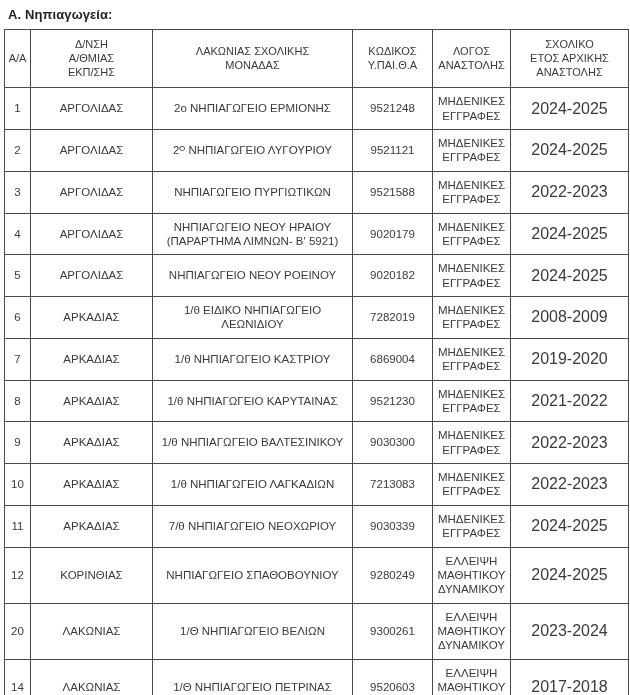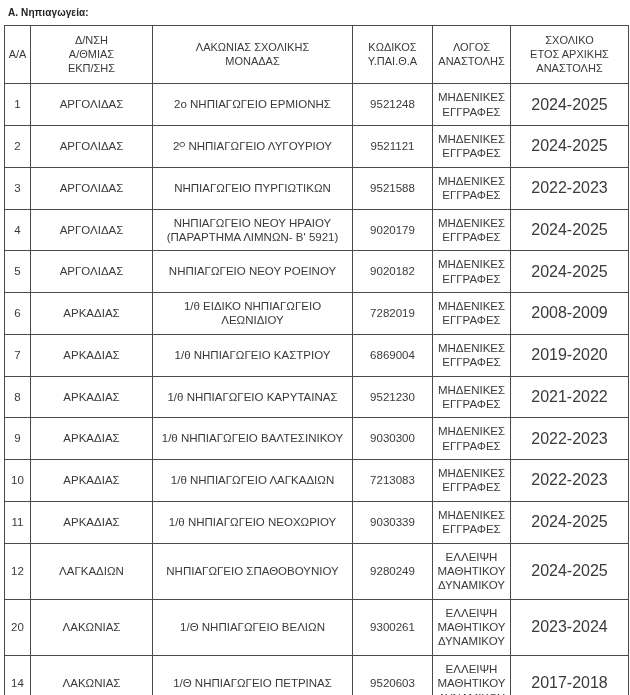--- a/index.html
+++ b/index.html
@@ -11,21 +11,21 @@
     font-family: "Liberation Sans", "DejaVu Sans", sans-serif;
     color: #333333;
   }
   .page {
     padding: 5px 0 0 4px;
     width: 630px;
     height: 695px;
     overflow: hidden;
   }
   .doc-title {
-    font-size: 10px;
+    font-size: 13px;
     font-weight: 600;
     color: #222222;
     margin: 2px 0 7px 4px;
     letter-spacing: 0.1px;
   }
   table.school-table {
     border-collapse: collapse;
     table-layout: fixed;
     width: 624px;
   }
@@ -172,29 +172,29 @@
           <td class="col-directorate">ΑΡΚΑΔΙΑΣ</td>
           <td class="col-school">1/θ ΝΗΠΙΑΓΩΓΕΙΟ ΛΑΓΚΑΔΙΩΝ</td>
           <td class="col-code">7213083</td>
           <td class="col-reason">ΜΗΔΕΝΙΚΕΣ
 ΕΓΓΡΑΦΕΣ</td>
           <td class="col-year">2022-2023</td>
         </tr>
         <tr>
           <td class="col-aa">11</td>
           <td class="col-directorate">ΑΡΚΑΔΙΑΣ</td>
-          <td class="col-school">1/θ ΝΗΠΙΑΓΩΓΕΙΟ ΝΕΟΧΩΡΙΟΥ</td>
+          <td class="col-school">7/θ ΝΗΠΙΑΓΩΓΕΙΟ ΝΕΟΧΩΡΙΟΥ</td>
           <td class="col-code">9030339</td>
           <td class="col-reason">ΜΗΔΕΝΙΚΕΣ
 ΕΓΓΡΑΦΕΣ</td>
           <td class="col-year">2024-2025</td>
         </tr>
         <tr>
           <td class="col-aa">12</td>
-          <td class="col-directorate">ΛΑΓΚΑΔΙΩΝ</td>
+          <td class="col-directorate">ΚΟΡΙΝΘΙΑΣ</td>
           <td class="col-school">ΝΗΠΙΑΓΩΓΕΙΟ ΣΠΑΘΟΒΟΥΝΙΟΥ</td>
           <td class="col-code">9280249</td>
           <td class="col-reason">ΕΛΛΕΙΨΗ
 ΜΑΘΗΤΙΚΟΥ
 ΔΥΝΑΜΙΚΟΥ</td>
           <td class="col-year">2024-2025</td>
         </tr>
         <tr>
           <td class="col-aa">20</td>
           <td class="col-directorate">ΛΑΚΩΝΙΑΣ</td>

